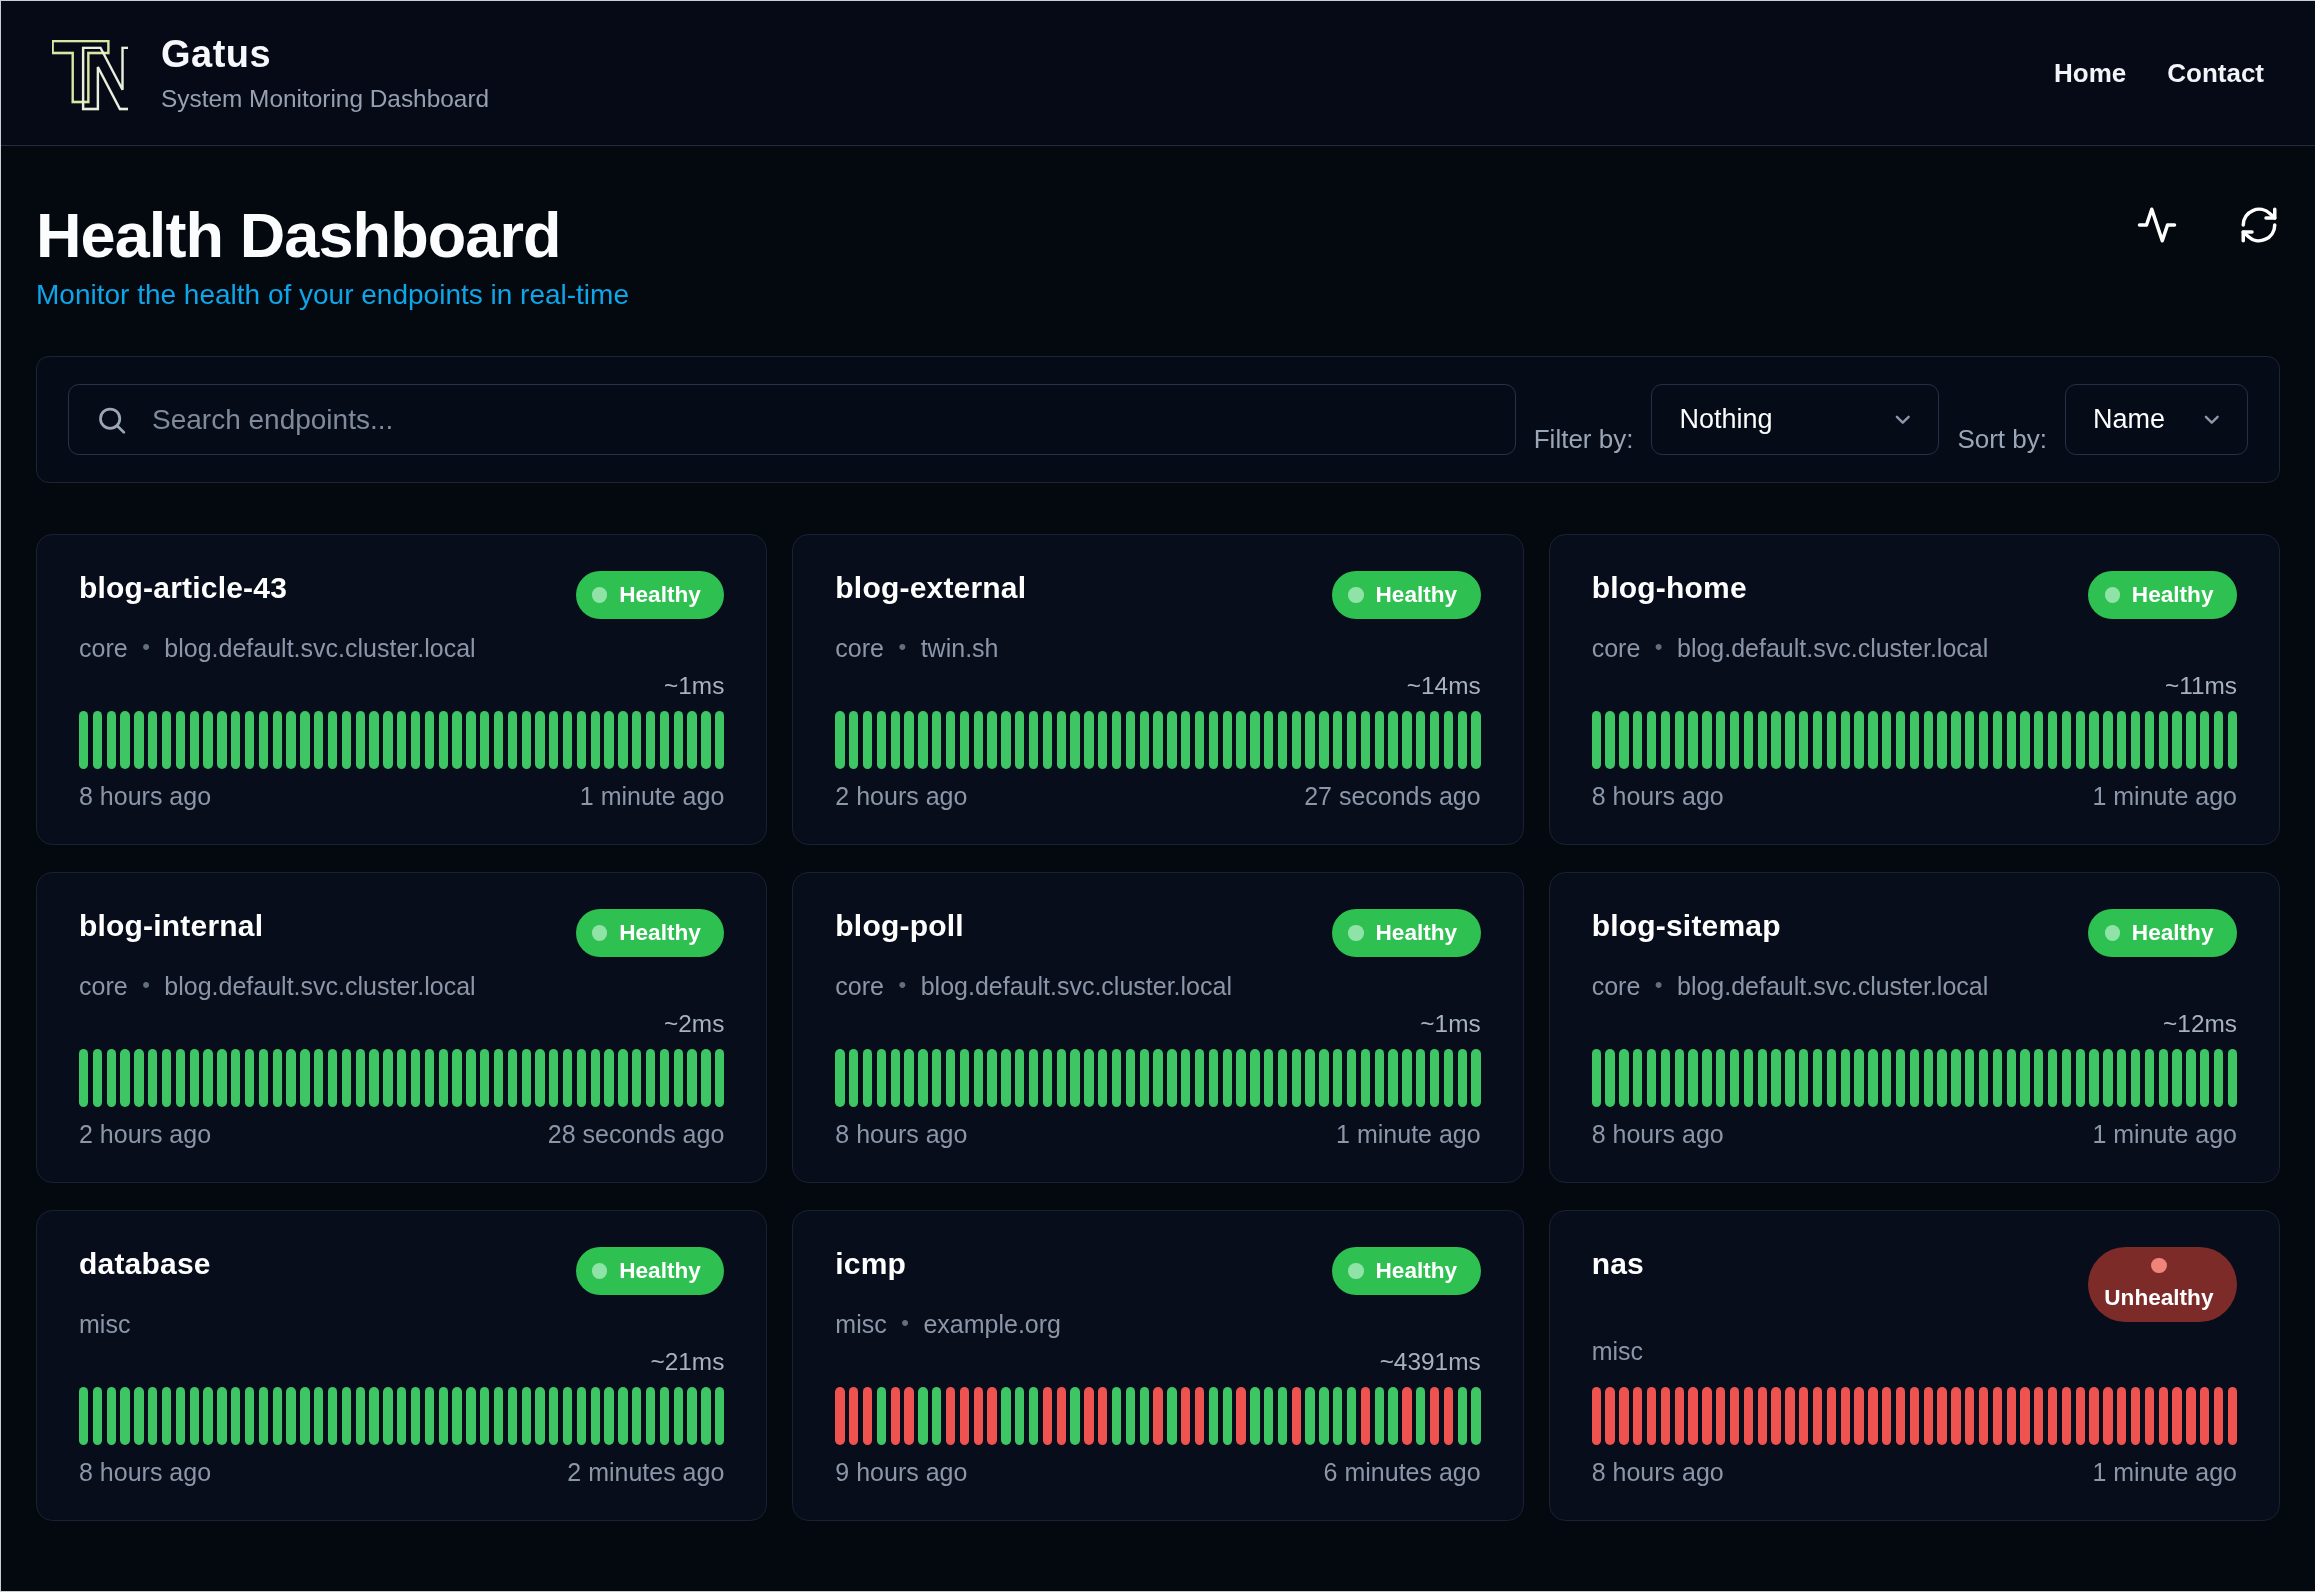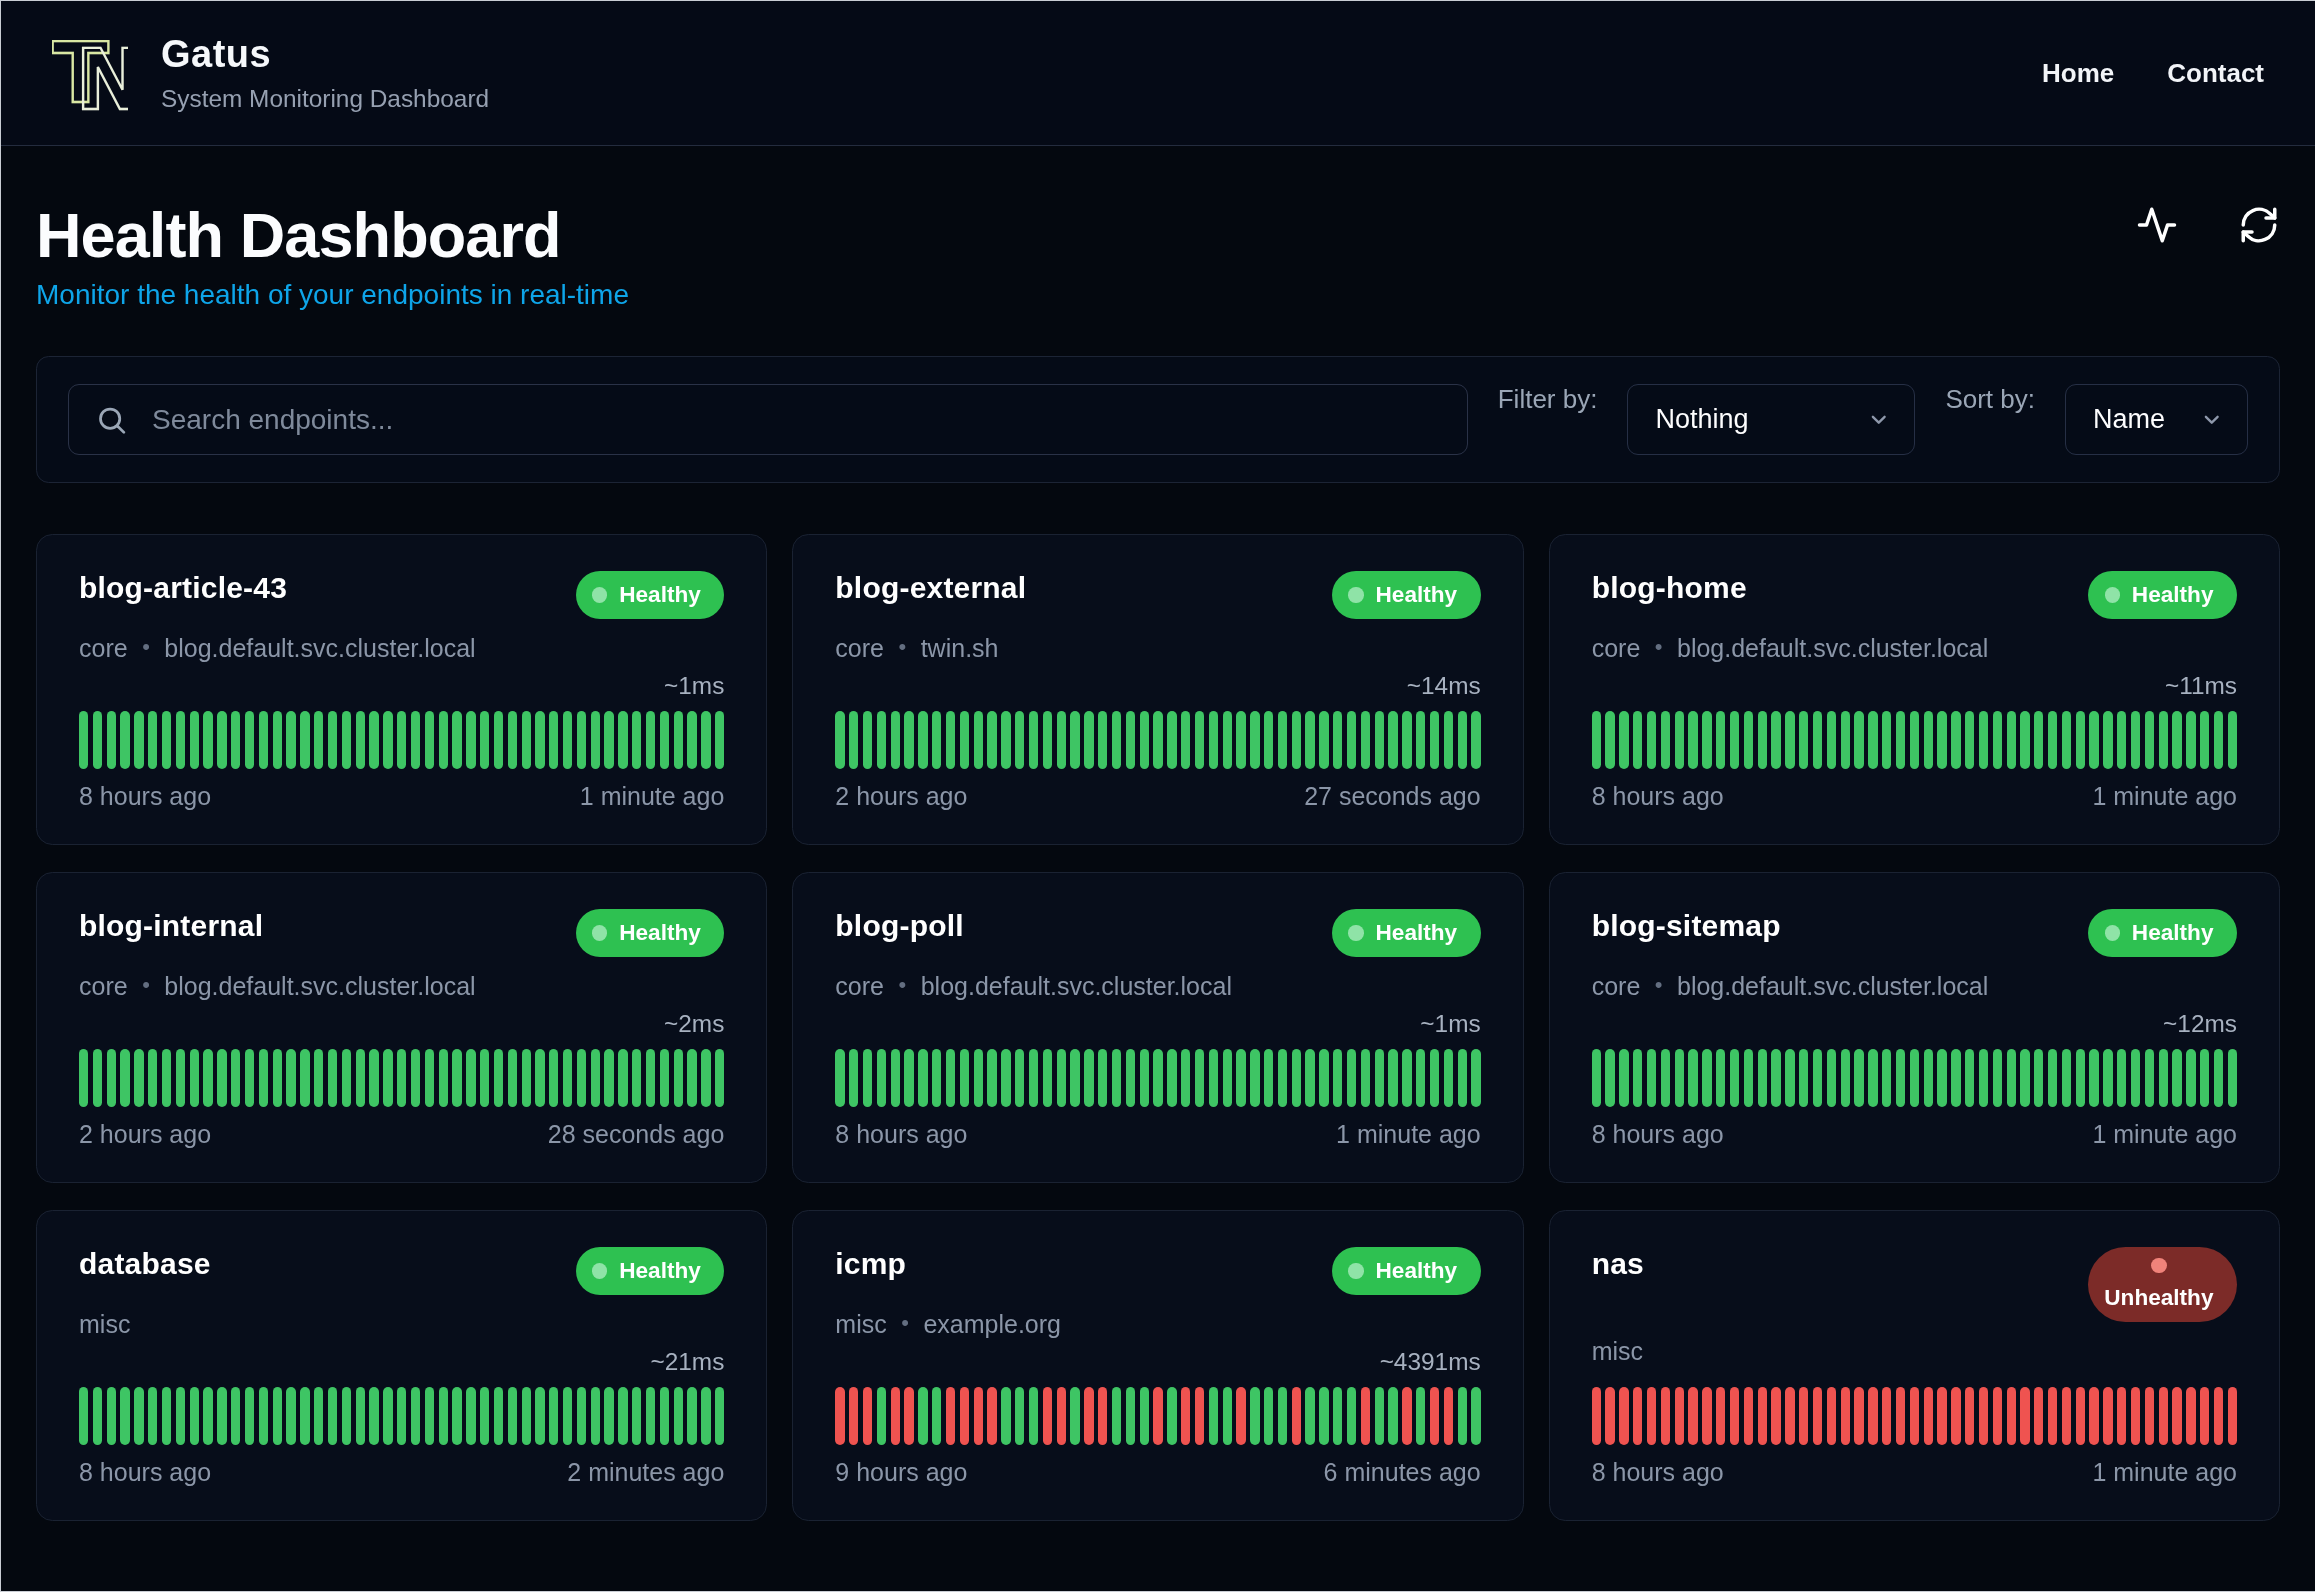--- a/index.html
+++ b/index.html
@@ -15,36 +15,36 @@
 
   
   .site-header {
     height:145px; display:flex; align-items:center;
     padding:0 51px; border-bottom:0.9px solid #242c3e; background:#050a16;
   }
   .logo { width:76px; height:110px; margin-right:33px; margin-top:12.7px; flex:0 0 auto; }
   .brand-block { display:flex; flex-direction:column; gap:9px; }
   .brand-title { font-size:38px; font-weight:700; color:#f6f8fb; letter-spacing:0.5px; }
   .brand-subtitle { font-size:24.4px; color:#96a0b1; font-weight:400; }
-  .top-nav { margin-left:auto; display:flex; gap:53px; }
+  .top-nav { margin-left:auto; display:flex; gap:41px; }
   .nav-link { font-size:26px; font-weight:600; color:#f2f4f8; text-decoration:none; cursor:pointer; }
 
   
   .page-wrap { padding:0 35px; }
   .title-row { display:flex; align-items:flex-start; margin-top:58px; }
   .page-title { font-size:63px; font-weight:800; letter-spacing:-0.9px; color:#fbfcfe; line-height:1.0; }
   .title-icons { margin-left:auto; display:flex; gap:60px; align-items:center; padding-bottom:5.4px; }
   .icon-btn { width:42px; height:42px; cursor:pointer; }
   .icon-btn svg { width:100%; height:100%; }
   .page-subtitle { font-size:28px; color:#0ea5e9; margin-top:12px; }
 
   
   .toolbar {
     margin-top:45px; border:0.9px solid #1c2435; background:#050b17;
-    border-radius:12.7px; padding:27px 31px; display:flex; align-items:flex-start; gap:30px;
+    border-radius:12.7px; padding:27px 31px; display:flex; align-items:flex-end; gap:18px;
   }
   .search-wrap { position:relative; flex:1; }
   .search-wrap svg { position:absolute; left:27px; top:50%; transform:translateY(-50%); width:33px; height:33px; }
   .search-input {
     width:100%; height:71px; background:transparent; border:0.9px solid #2a3247;
     border-radius:11px; color:#e8ecf2; font-size:28px; padding:0 25px 0 83px;
     font-family:inherit; outline:none;
   }
   .search-input::placeholder { color:#7f8a9b; }
   .ctl-label { font-size:26px; color:#9aa6b6; white-space:nowrap; }

